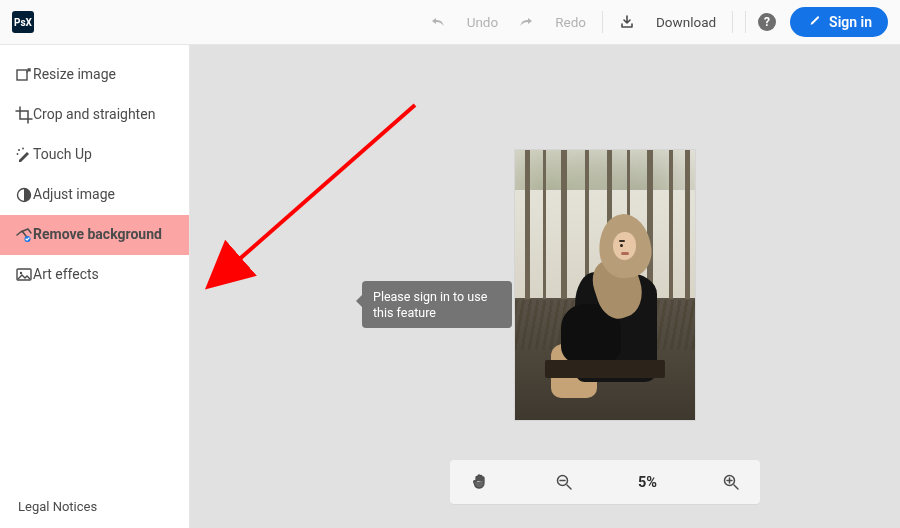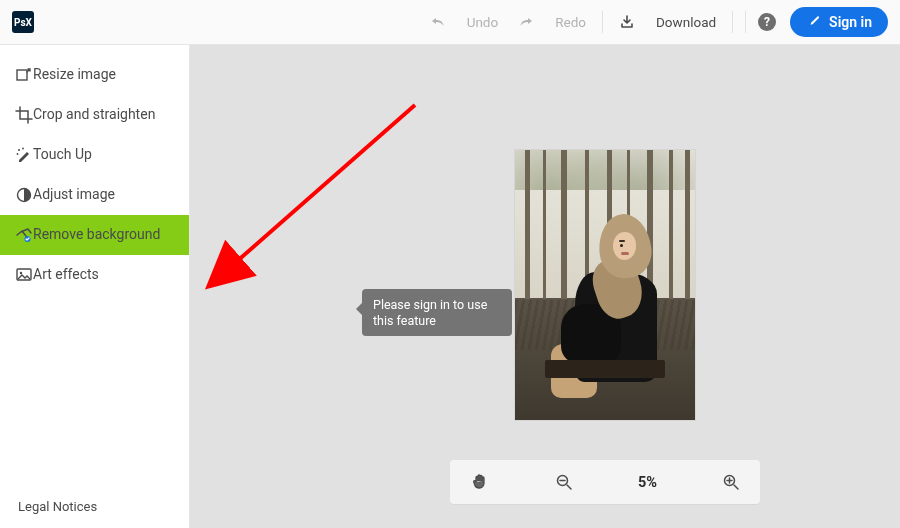--- a/index.html
+++ b/index.html
@@ -21,36 +21,36 @@
   .icon { display:inline-flex; }
 
   
   .body { flex:1; display:flex; min-height:0; }
 
   
   .sidebar { width:190px; background:#fff; border-right:1px solid #e6e6e6; display:flex; flex-direction:column; }
   .side-head { font-size:16px; font-weight:700; color:#2c2c2c; padding:18px 14px 8px; }
   .tools { padding-top:10px; }
   .tool-row { display:flex; align-items:flex-start; padding:10px 14px; font-size:14px; color:#4b4b4b; cursor:pointer; border:1px solid transparent; }
-  .tool-row.active { background:#84cc16; }
+  .tool-row.active { background:#fca5a5;font-weight:bold; }
   .tool-row .ticon { width:18px; height:18px; display:flex; align-items:center; justify-content:center; color:#4b4b4b; }
   .side-spacer { flex:1; }
   .legal { font-size:13px; color:#4b4b4b; padding:10px 18px 14px; }
 
   
   .canvas-wrap { flex:1; background:#e1e1e1; position:relative; }
   .photo-frame { position:absolute; left:325px; top:105px; width:180px; height:270px; background:#6b6458; box-shadow: 0 0 0 1px rgba(0,0,0,0.05); overflow:hidden; }
 
   
   .zoombar { position:absolute; left:260px; top:415px; width:310px; height:44px; background:#f4f4f4; border-radius:4px; box-shadow: 0 1px 0 rgba(0,0,0,0.04); display:flex; align-items:center; justify-content:space-between; padding:0 20px; }
   .z-icon { color:#4b4b4b; display:flex; cursor:pointer; }
   .z-val { font-size:14.5px; font-weight:700; color:#2c2c2c; }
 
   
-  .tooltip { position:absolute; left:172px; top:244px; background:#747474; color:#fff; font-size:12.5px; line-height:1.25; padding:8px 11px; border-radius:4px; max-width:150px; }
+  .tooltip { position:absolute; left:172px; top:236px; background:#747474; color:#fff; font-size:12.5px; line-height:1.25; padding:8px 11px; border-radius:4px; max-width:150px; }
   .tooltip::before { content:""; position:absolute; left:-6px; top:14px; border:6px solid transparent; border-right-color:#747474; border-left:none; }
 
   
   .arrow-svg { position:absolute; left:0; top:0; width:100%; height:100%; pointer-events:none; }
 
   
   .photo-bg { position:absolute; inset:0; background:linear-gradient(#e9e7df 0%, #d8d4c6 55%, #5a5246 55%, #3e382e 100%); }
   .tree { position:absolute; top:0; bottom:45%; width:4px; background:#6e6555; }
   .tree.t1{left:10px;width:5px;} .tree.t2{left:28px;width:3px;} .tree.t3{left:46px;width:6px;}
   .tree.t4{left:70px;width:4px;} .tree.t5{left:92px;width:5px;} .tree.t6{left:112px;width:3px;}

